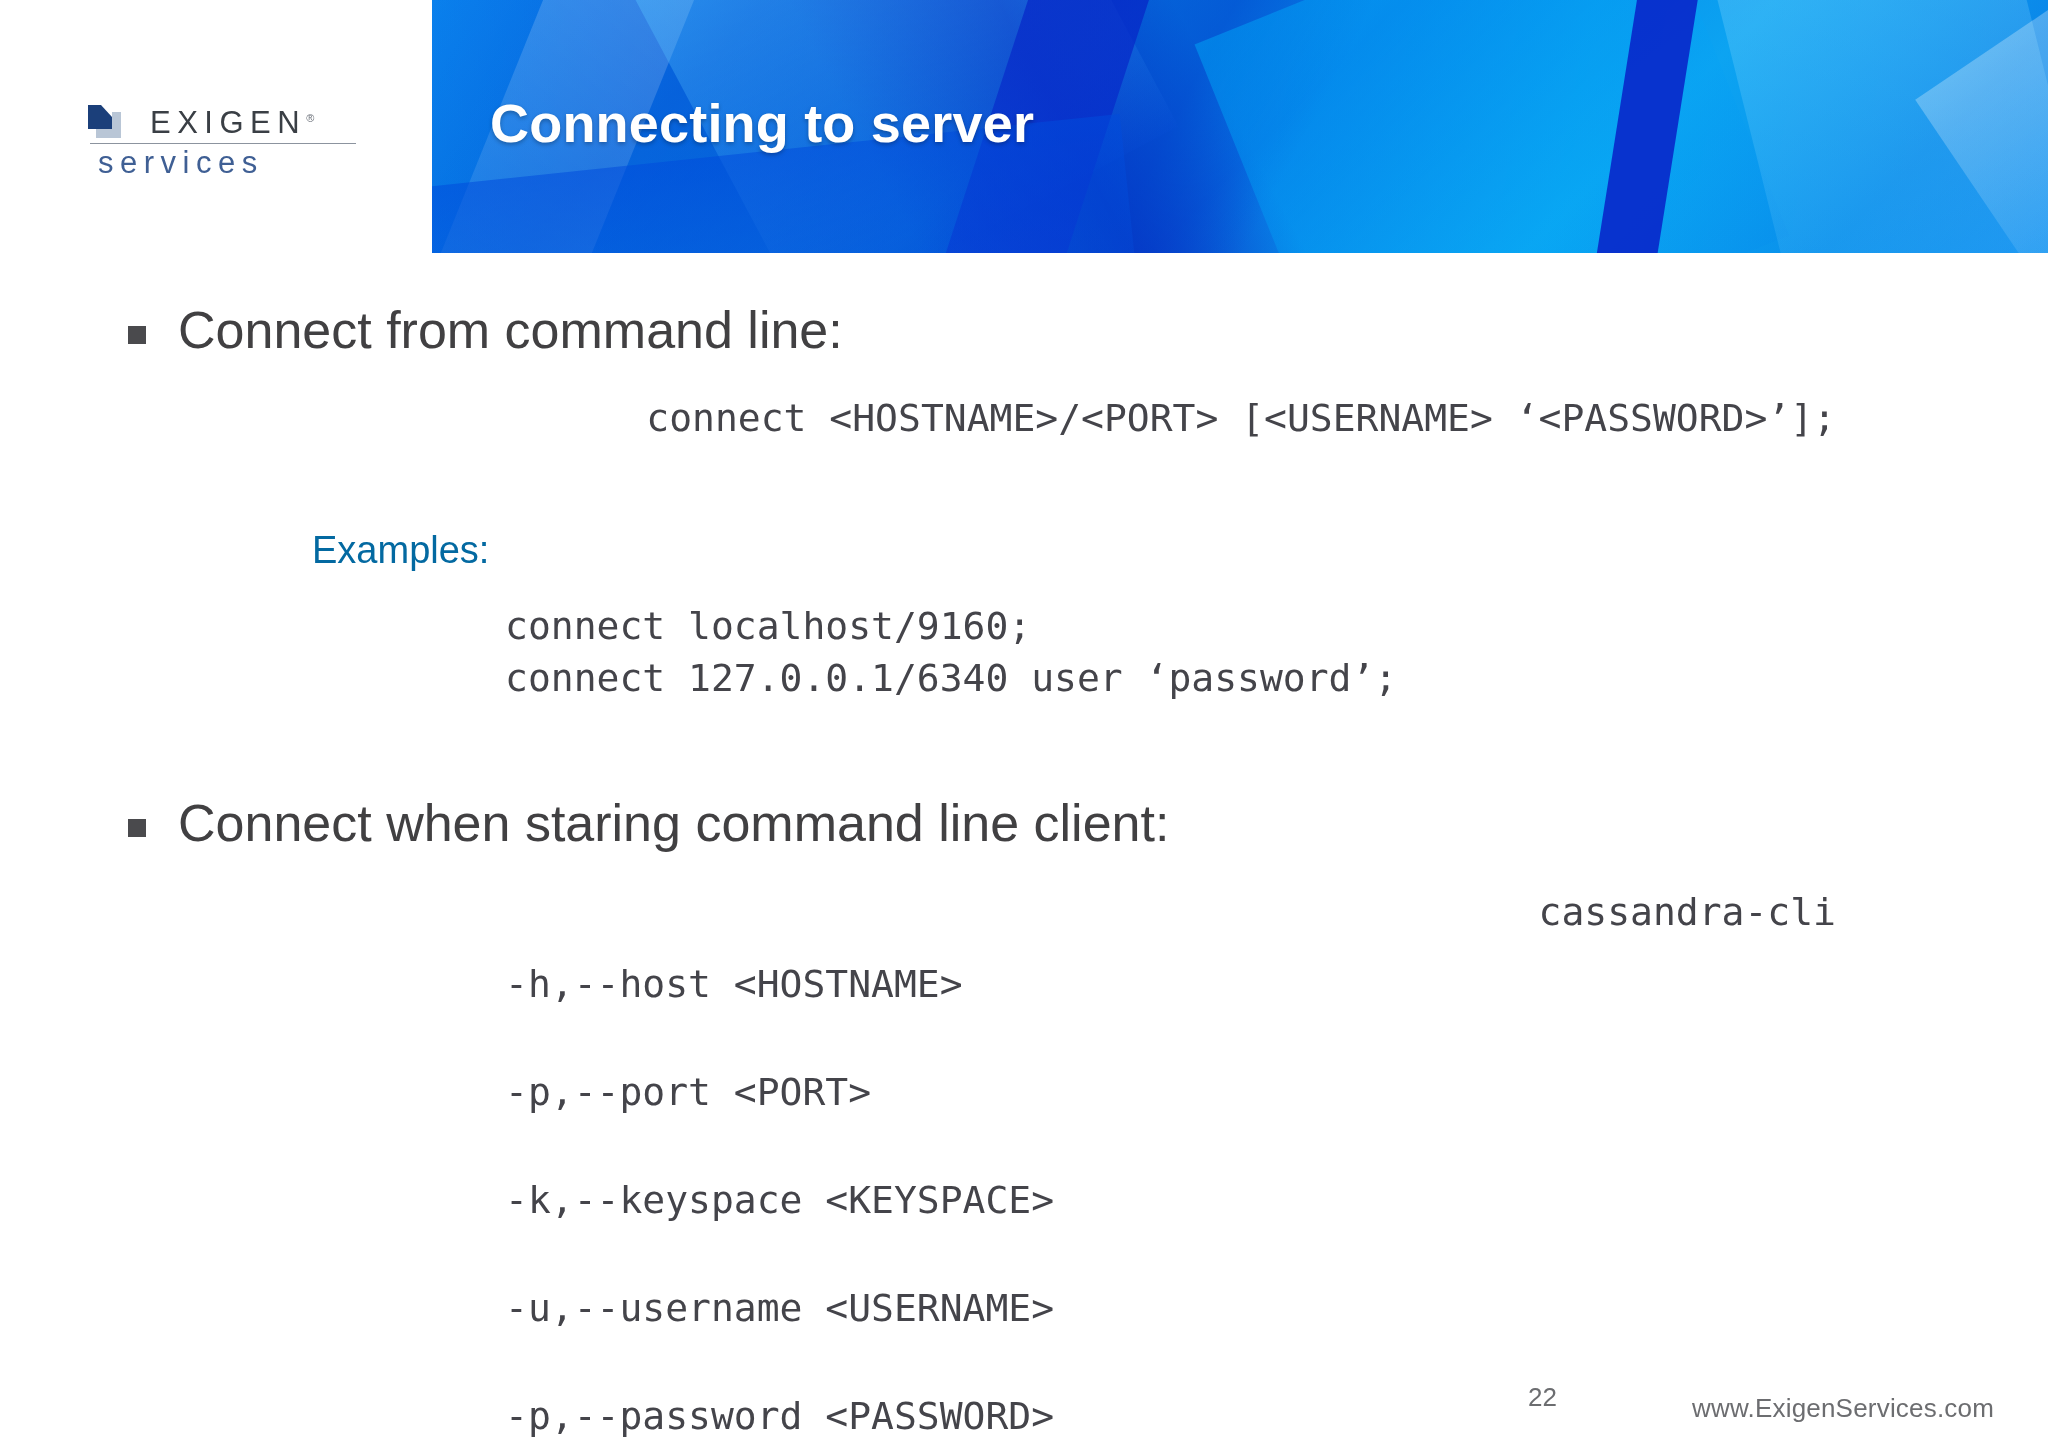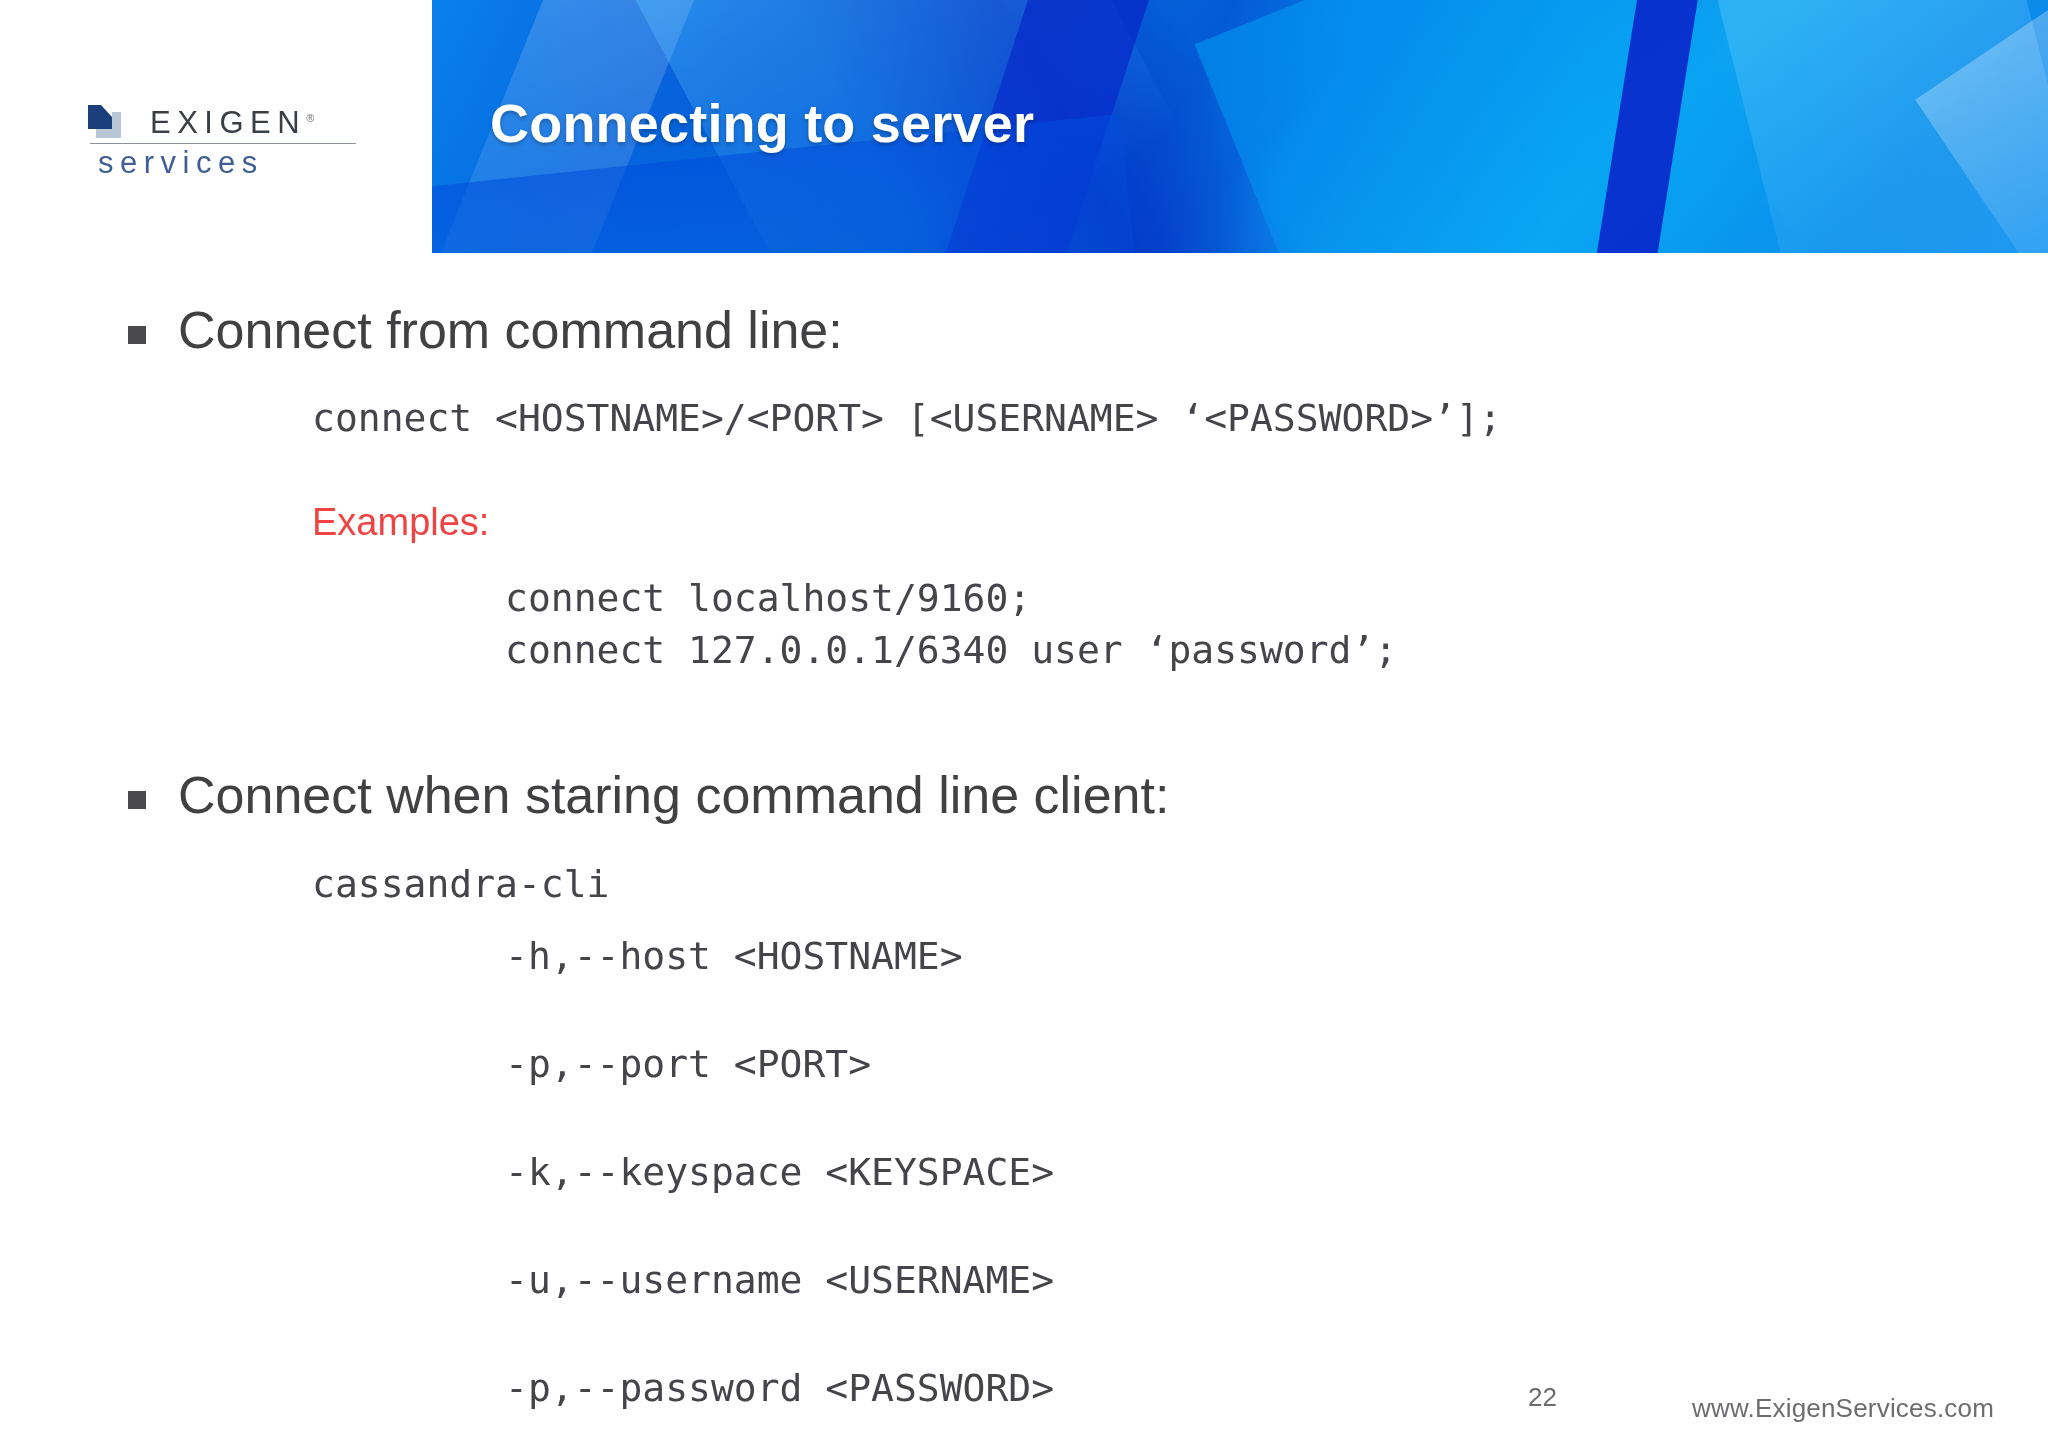--- a/index.html
+++ b/index.html
@@ -190,30 +190,31 @@
     white-space: nowrap;
   }
 
   .code-line {
     font-family: "DejaVu Sans Mono", monospace;
     font-size: 38px;
     color: #44444a;
     white-space: pre;
     line-height: 1.0;
   }
-  .indent-1 { margin-left: 312px; }
+  .indent-1 { margin-left: 312px; text-align: right; }
   .indent-2 { margin-left: 505px; }
 
   .plain-line {
     font-family: "Liberation Sans", sans-serif;
     font-size: 38px;
-    color: #ef4444;
+    color: #0369a1;
     white-space: pre;
     line-height: 1.0;
     margin-left: 312px;
+    margin-top: 28px;
   }
 
   .spacer-sm { height: 38px; }
   .spacer-lg { height: 96px; }
   .gap-line  { height: 66px; }
   .opt-gap   { height: 70px; }
 
   
   .footer {
     position: absolute;

